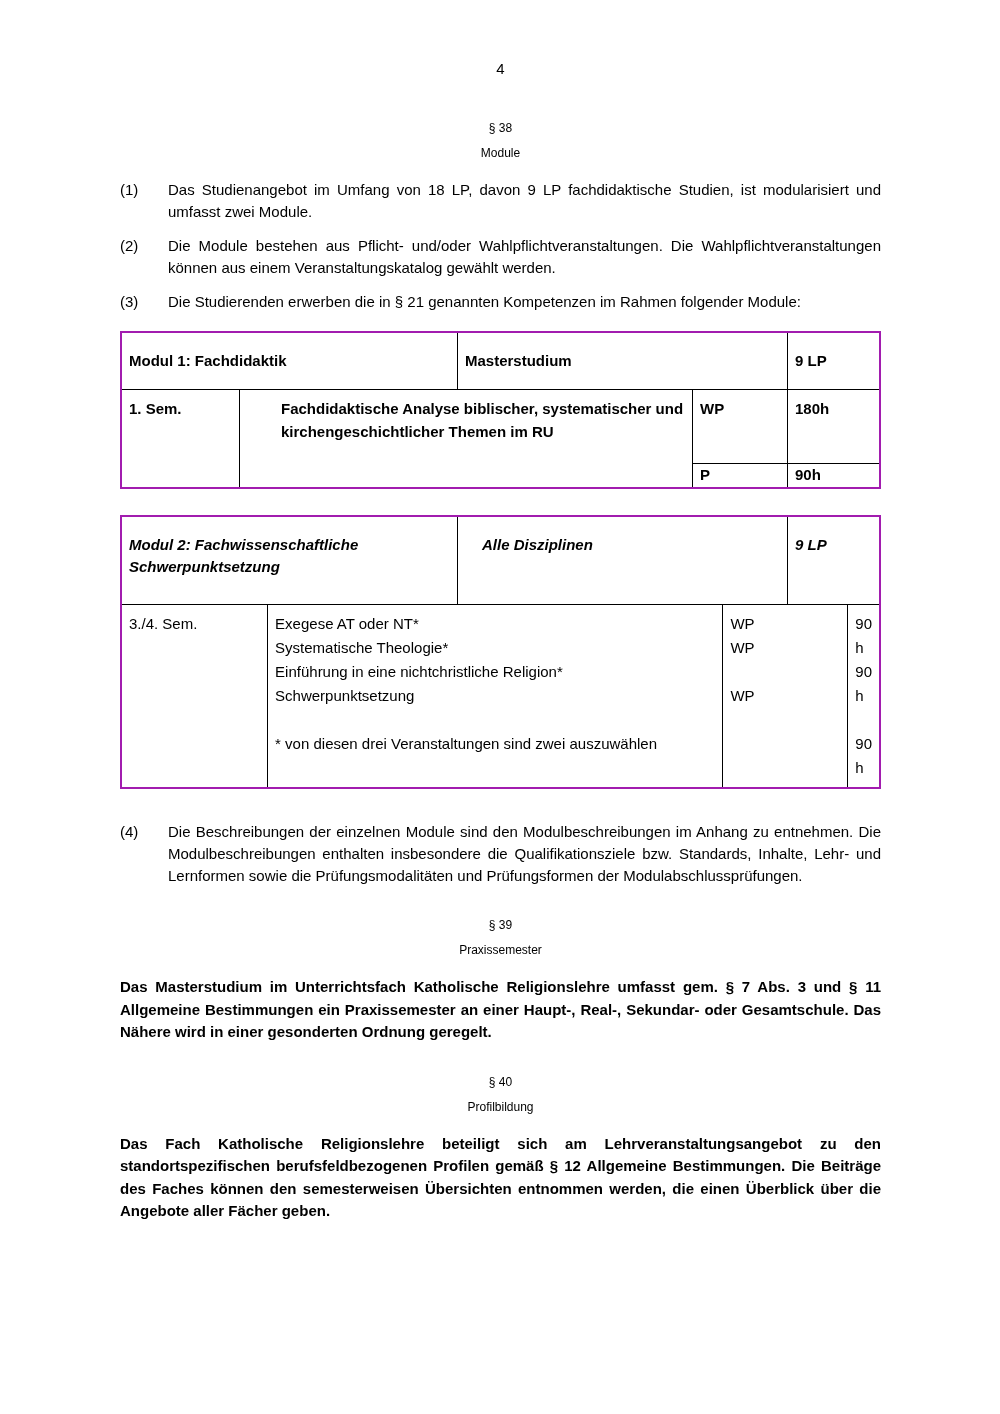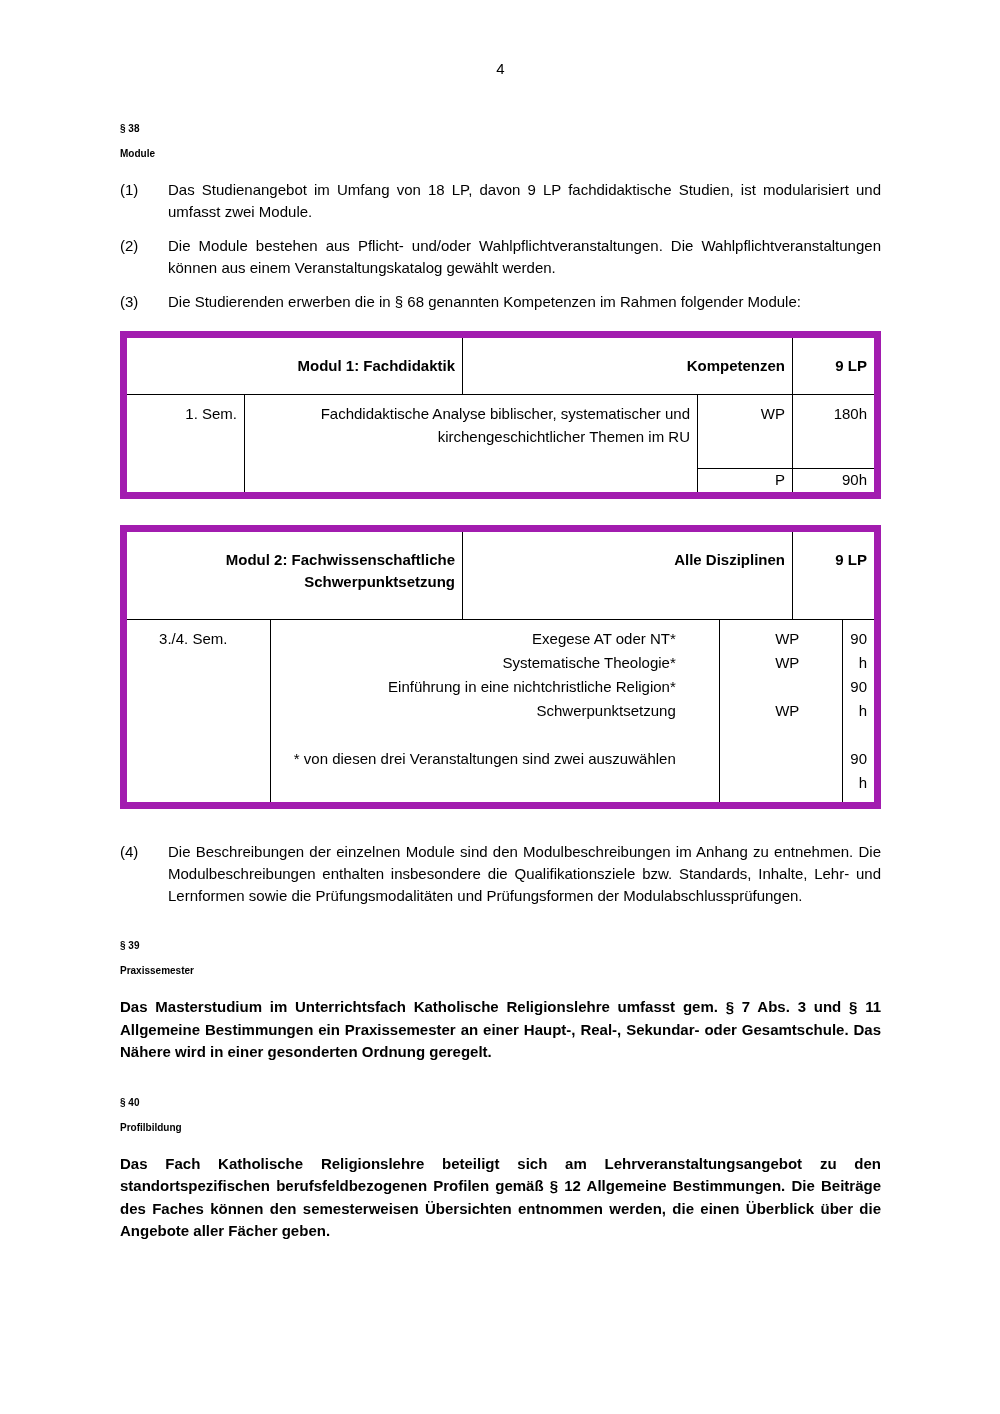--- a/index.html
+++ b/index.html
@@ -7,51 +7,51 @@
   body {
     width: 1000px;
     min-height: 1414px;
     font-family: "Liberation Sans", sans-serif;
     font-size: 15px;
     color: #000;
   }
   .page { padding: 58px 119px 40px 120px; }
   .page-number { text-align: center; line-height: 22px; margin-bottom: 36px; }
 
-  .sec-heading { font-weight: bold; font-size: 10px; line-height: 25px; margin-bottom: 13px; }
+  .sec-heading { text-align: center; font-weight: normal; font-size: 12px; line-height: 25px; margin-bottom: 13px; }
   .sec-heading.mt { margin-top: 26px; }
 
   .para { position: relative; padding-left: 48px; text-align: justify; line-height: 22px; margin-bottom: 12px; }
   .para .marker { position: absolute; left: 0; top: 0; }
   .para-flat { text-align: justify; line-height: 22.5px; margin-bottom: 12px; font-weight: bold; }
 
   
-  .mtable { border: 7px solid #a21caf; text-align: right; }
+  .mtable { border: 2px solid #a21caf; }
   .mtable1 { margin: 18px 0 26px 0; }
   .mtable2 { margin-bottom: 32px; }
   .trow { display: flex; align-items: stretch; }
   .thead { border-bottom: 1px solid #000; }
   .cell { border-left: 1px solid #000; padding: 7px; }
   .cell:first-child { border-left: none; }
   .hcell { font-weight: bold; padding-top: 17px; line-height: 22px; }
 
   .t1 .thead { min-height: 57px; }
   .t1 .hc1 { width: 335px; }
   .t1 .hc2 { width: 330px; }
   .t1 .hc3 { flex: 1; }
-  .t1 .tbody { min-height: 97px; }
+  .t1 .tbody { min-height: 97px; font-weight: bold; }
   .t1 .sem   { width: 117px; line-height: 23px; }
   .t1 .course{ width: 453px; line-height: 23px; padding-left: 41px; }
   .t1 .wpcol, .t1 .hrcol { display: flex; flex-direction: column; padding: 0; }
   .t1 .wpcol { width: 95px; }
   .t1 .hrcol { flex: 1; }
   .t1 .sub-top { padding: 7px; flex: 1; line-height: 23px; }
   .t1 .sub-bot { border-top: 1px solid #000; padding: 2px 7px 3px 7px; min-height: 22px; line-height: 18px; }
 
-  .t2 .thead { min-height: 88px; }
+  .t2 .thead { min-height: 88px; font-style: italic; }
   .t2 .hc1 { width: 335px; }
   .t2 .hc2 { width: 330px; padding-left: 24px; }
   .t2 .hc3 { flex: 1; }
   .t2 .tbody { min-height: 158px; gap: 36px; }
   .t2 .sem   { width: 117px; line-height: 24px; }
   .t2 .course{ width: 453px; }
   .t2 .wpcol { width: 95px; }
   .t2 .hrcol { flex: 1; }
   .t2 .line { min-height: 24px; line-height: 24px; }
   .t2 .spacer { min-height: 24px; }
@@ -73,27 +73,27 @@
     <span>Das Studienangebot im Umfang von 18 LP, davon 9 LP fachdidaktische Studien, ist modularisiert und umfasst zwei Module.</span>
   </div>
 
   <div class="para">
     <span class="marker">(2)</span>
     <span>Die Module bestehen aus Pflicht- und/oder Wahlpflichtveranstaltungen. Die Wahlpflichtveranstaltungen können aus einem Veranstaltungskatalog gewählt werden.</span>
   </div>
 
   <div class="para">
     <span class="marker">(3)</span>
-    <span>Die Studierenden erwerben die in § 68 genannten Kompetenzen im Rahmen folgender Module:</span>
+    <span>Die Studierenden erwerben die in § 21 genannten Kompetenzen im Rahmen folgender Module:</span>
   </div>
 
   <div class="mtable mtable1 t1">
     <div class="trow thead">
       <div class="cell hcell hc1">Modul 1: Fachdidaktik</div>
-      <div class="cell hcell hc2">Kompetenzen</div>
+      <div class="cell hcell hc2">Masterstudium</div>
       <div class="cell hcell hc3">9 LP</div>
     </div>
     <div class="trow tbody">
       <div class="cell sem">1. Sem.</div>
       <div class="cell course">
         <div>Fachdidaktische Analyse biblischer, systematischer und kirchengeschichtlicher Themen im RU</div>
       </div>
       <div class="cell wpcol">
         <div class="sub-top">WP</div>
         <div class="sub-bot">P</div>

